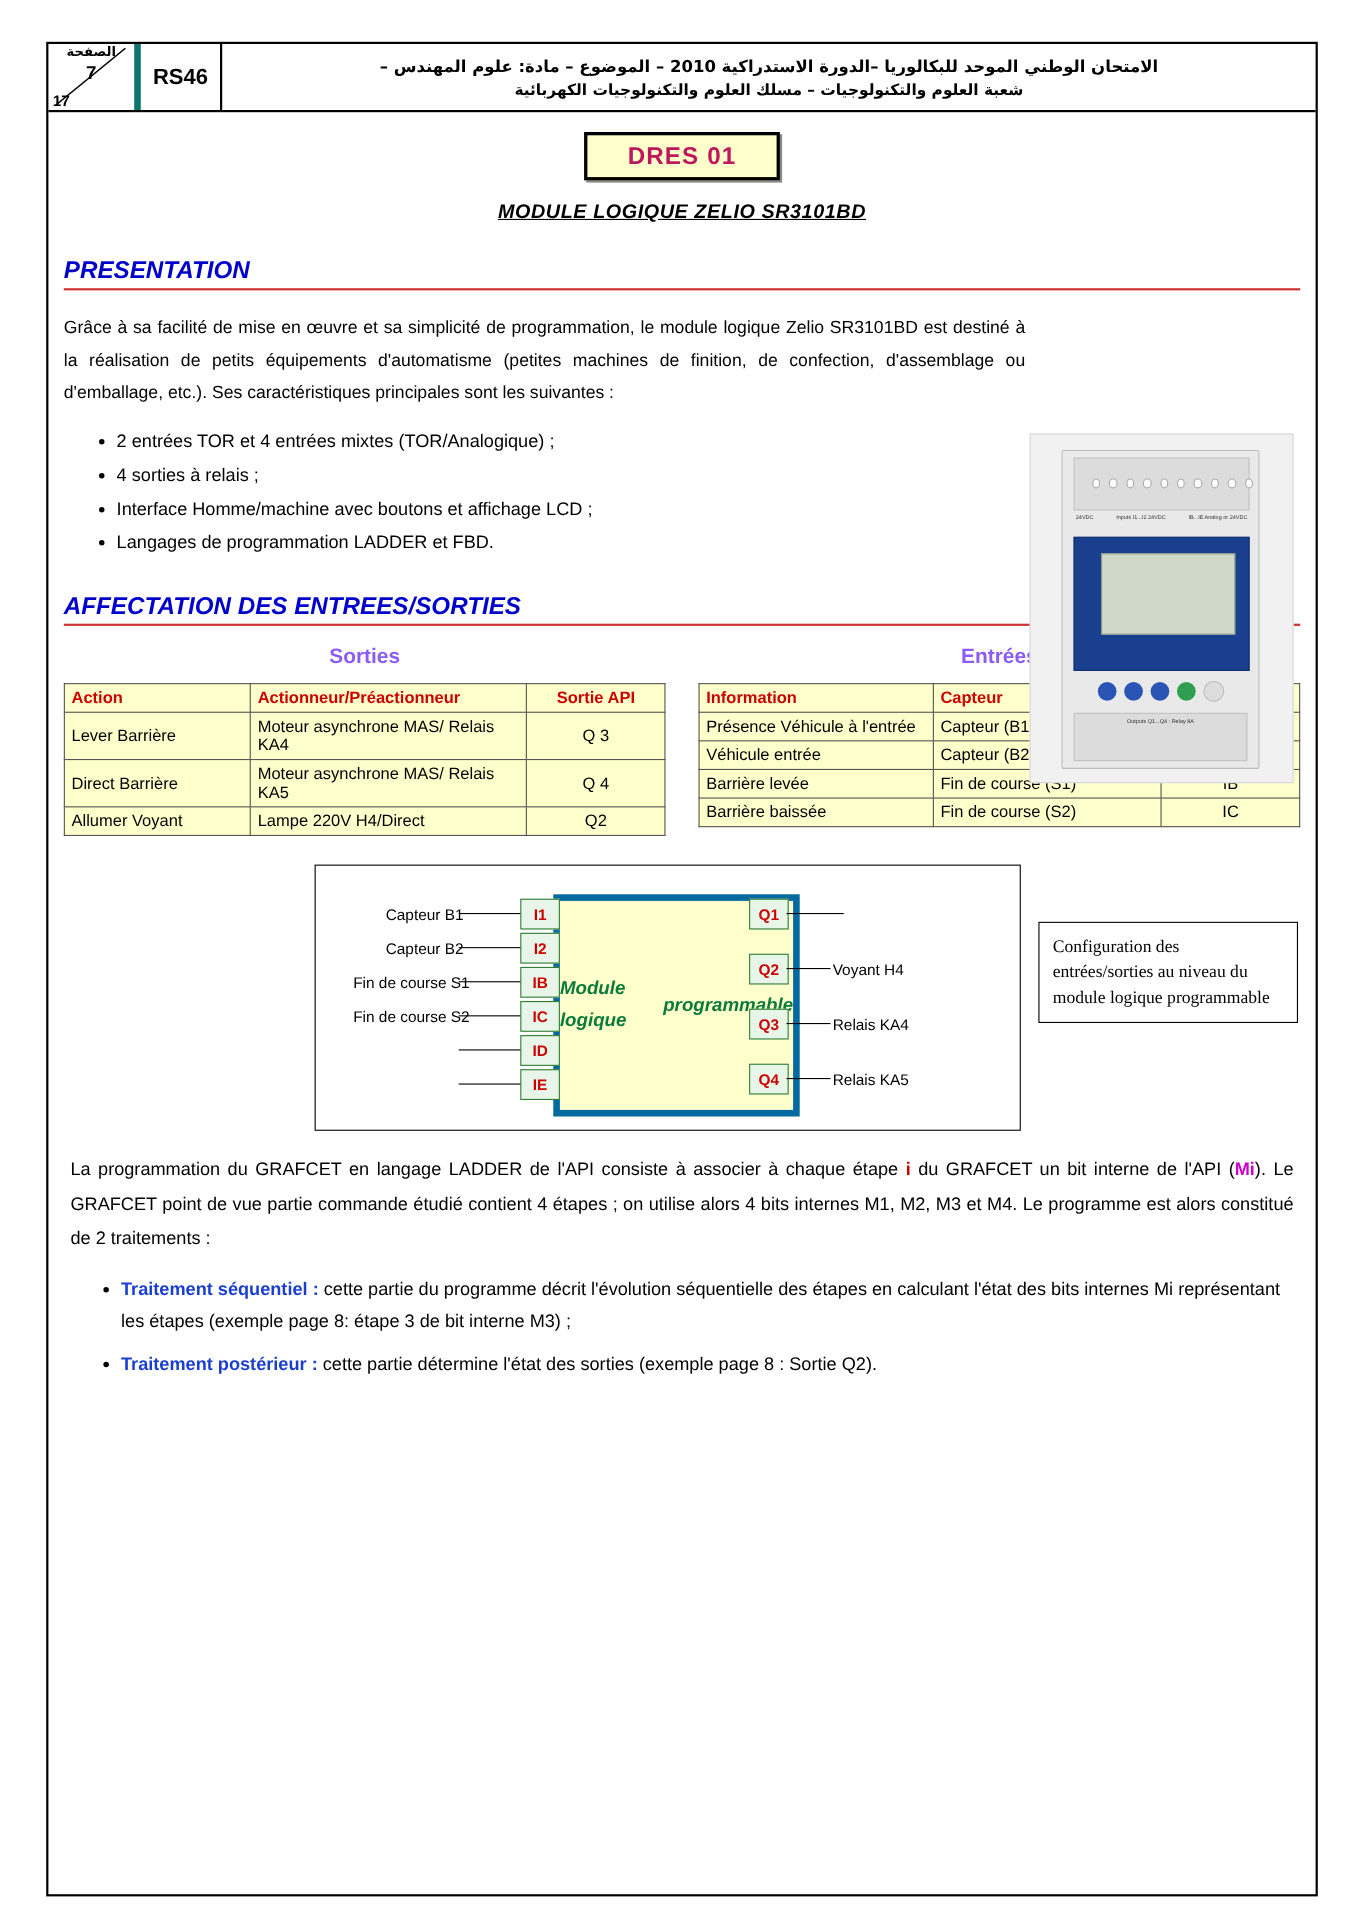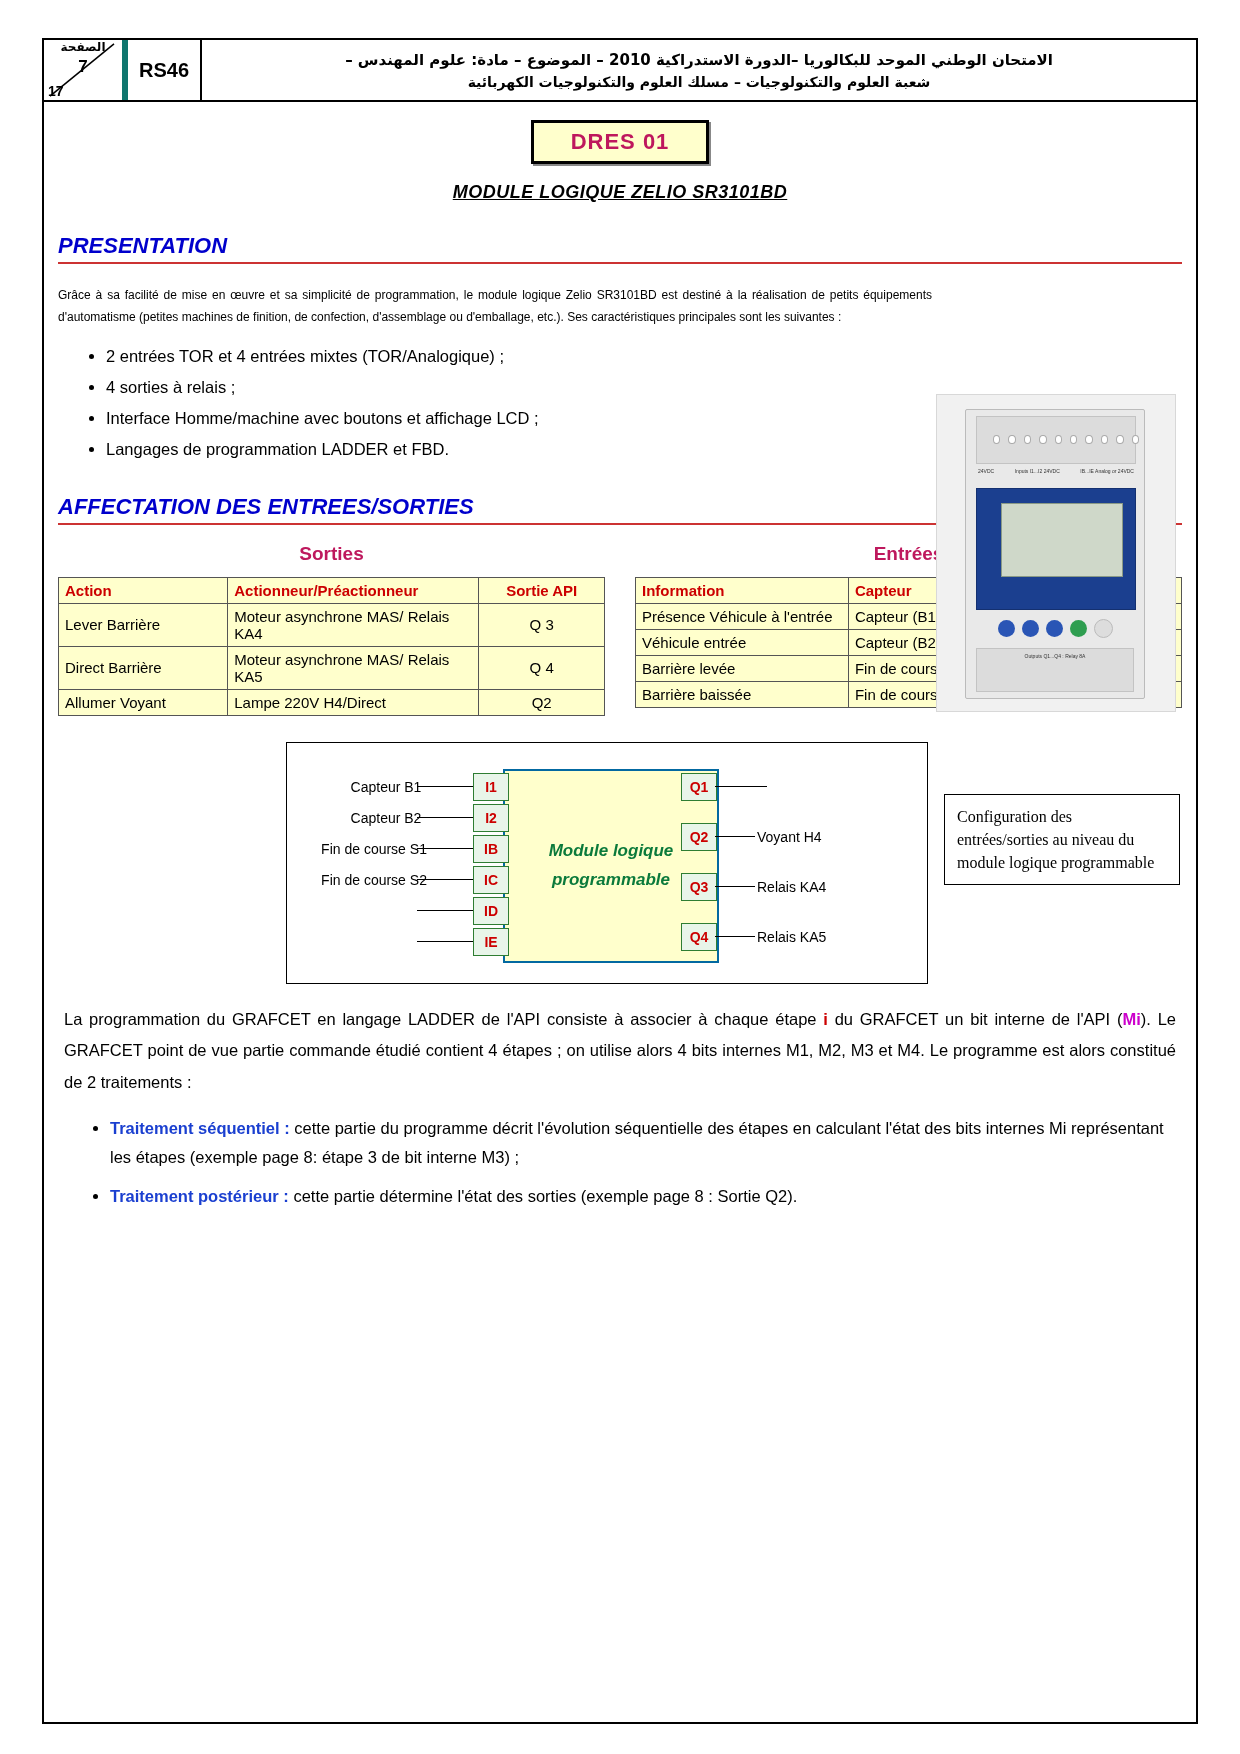--- a/index.html
+++ b/index.html
@@ -76,21 +76,21 @@
     font-size:18px;font-weight:bold;font-style:italic;
     text-decoration:underline;letter-spacing:.5px;
   }
   .section-title{
     color:#0000cc;font-size:22px;font-weight:bold;font-style:italic;
     margin-top:30px;
     border-bottom:2px solid #cc3333;padding-bottom:3px;
   }
   .section-title.plain{font-style:normal;}
   .para{
-    font-size:12px;line-height:1.85;text-align:justify;
+    font-size:16px;line-height:1.85;text-align:justify;
     margin-top:20px;
     padding-right:250px;
   }
   ul.bullets{
     margin:14px 0 0 30px;padding-left:18px;font-size:16.5px;line-height:1.75;
   }
   ul.bullets li{margin-bottom:2px;}
   
   .device{
     position:absolute;right:18px;top:290px;width:238px;height:316px;
@@ -132,21 +132,21 @@
     position:absolute;left:10px;top:238px;width:158px;height:44px;
     background:#dcdcdc;border:1px solid #c3c3c3;font-size:5px;color:#333;
     text-align:center;padding-top:4px;box-sizing:border-box;
   }
   
   .tables{
     display:flex;gap:30px;margin-top:18px;
   }
   .tblwrap{flex:1;}
   .tbl-caption{
-    text-align:center;color:#be185d;font-weight:bold;font-size:19px;
+    text-align:center;color:#8b5cf6;font-weight:bold;font-size:19px;
     margin-bottom:12px;
   }
   table.io{
     width:100%;border-collapse:collapse;background:#ffffcc;
     font-size:15px;
   }
   table.io th,table.io td{
     border:1px solid #555;padding:4px 6px;vertical-align:middle;
   }
   table.io th{
@@ -156,22 +156,22 @@
   
   .diagram-row{
     display:flex;align-items:flex-start;margin-top:26px;gap:16px;
   }
   .diagram{
     position:relative;width:640px;height:240px;
     border:1px solid #000;background:#fff;margin-left:228px;
   }
   .blk{
     position:absolute;left:216px;top:26px;width:212px;height:190px;
-    background:#ffffcc;border:2px solid #0369a1;
-    display:flex;flex-direction:column;align-items:center;justify-content:center;
+    background:#ffffcc;border:6px solid #0369a1;
+    display:flex;flex-direction:row;align-items:center;justify-content:center;
     color:#0b7a3b;font-weight:bold;font-size:17px;font-style:italic;line-height:1.7;
   }
   .pin{
     position:absolute;width:34px;height:26px;background:#e8f5e9;
     border:1px solid #2e7d32;display:flex;align-items:center;justify-content:center;
     color:#cc0000;font-weight:bold;font-size:14px;
   }
   .pin.left{left:186px;}
   .pin.right{left:394px;text-align:right;}
   .lbl{

